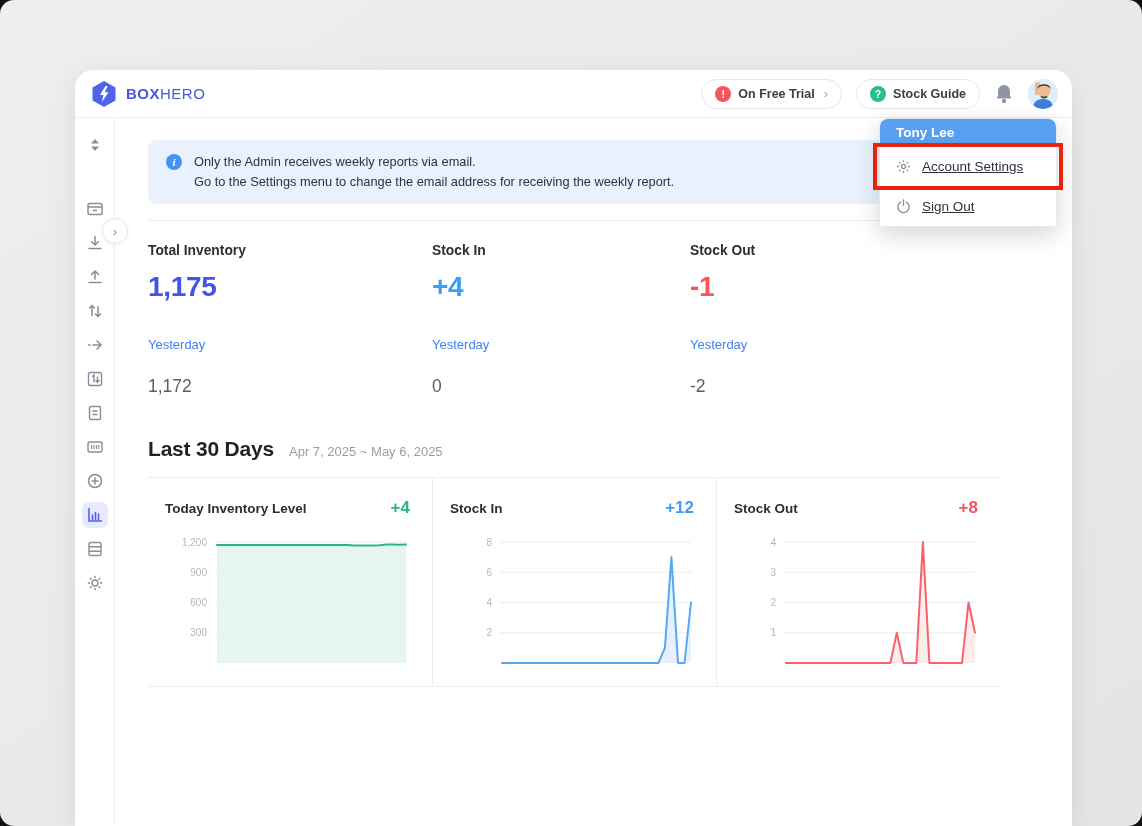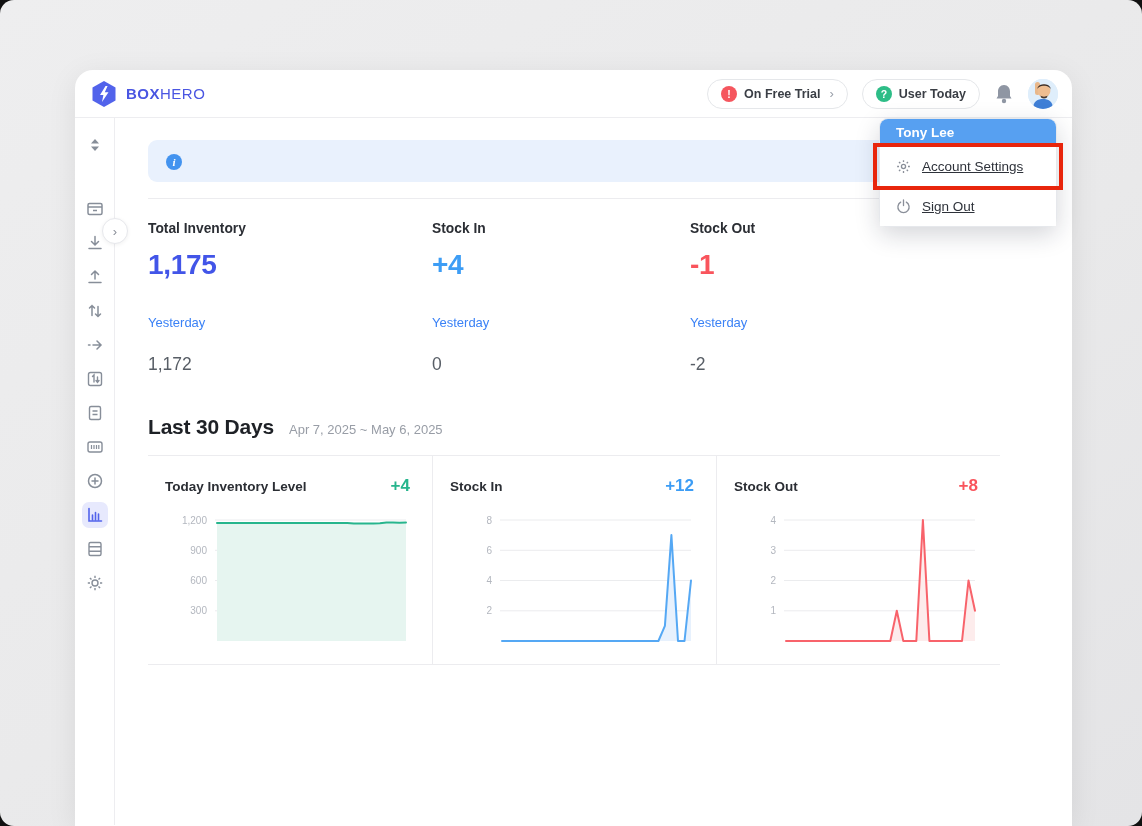--- a/index.html
+++ b/index.html
@@ -104,21 +104,21 @@
         <span class="brand-name"><b>BOX</b><span>HERO</span></span>
       </div>
       <div class="header-right">
         <div class="pill">
           <span class="badge-dot" style="background:#f5565e">!</span>
           <span>On Free Trial</span>
           <span class="chev">›</span>
         </div>
         <div class="pill">
           <span class="badge-dot" style="background:#2dbd87">?</span>
-          <span>User Today</span>
+          <span>Stock Guide</span>
         </div>
         <svg class="bell" viewBox="0 0 20 22">
           <path d="M10 2 C6.2 2 4 5 4 8.5 L4 13 L2.5 15.5 L17.5 15.5 L16 13 L16 8.5 C16 5 13.8 2 10 2 Z" fill="#8f96a3"></path>
           <circle cx="10" cy="18" r="2.2" fill="#8f96a3"></circle>
         </svg>
         <div class="avatar">
           <svg viewBox="0 0 30 30" width="30" height="30">
             <rect width="30" height="30" fill="#dfeefb"></rect>
             <rect x="7" y="3" width="5" height="13" rx="2.5" fill="#e8b78a"></rect>
             <path d="M5 30 C5 22 10 20 15 20 C20 20 25 22 25 30 Z" fill="#3f7fd6"></path>
@@ -237,20 +237,24 @@
               <circle cx="9" cy="9" r="3"></circle>
               <path d="M9 1.8 L9 4 M9 14 L9 16.2 M1.8 9 L4 9 M14 9 L16.2 9 M3.9 3.9 L5.5 5.5 M12.5 12.5 L14.1 14.1 M14.1 3.9 L12.5 5.5 M5.5 12.5 L3.9 14.1"></path>
             </svg>
         </div>
       </div>
 
       <div class="content">
 
         <div class="banner">
           <span class="info-ic">i</span>
+          <div class="banner-text">
+            <div>Only the Admin receives weekly reports via email.</div>
+            <div>Go to the Settings menu to change the email address for receiving the weekly report.</div>
+          </div>
         </div>
 
         <div class="divider"></div>
 
         <div class="stats">
           <div class="stat">
             <div class="stat-label">Total Inventory</div>
             <div class="stat-value" style="color:#4255e8">1,175</div>
             <div class="y-label">Yesterday</div>
             <div class="y-value">1,172</div>

